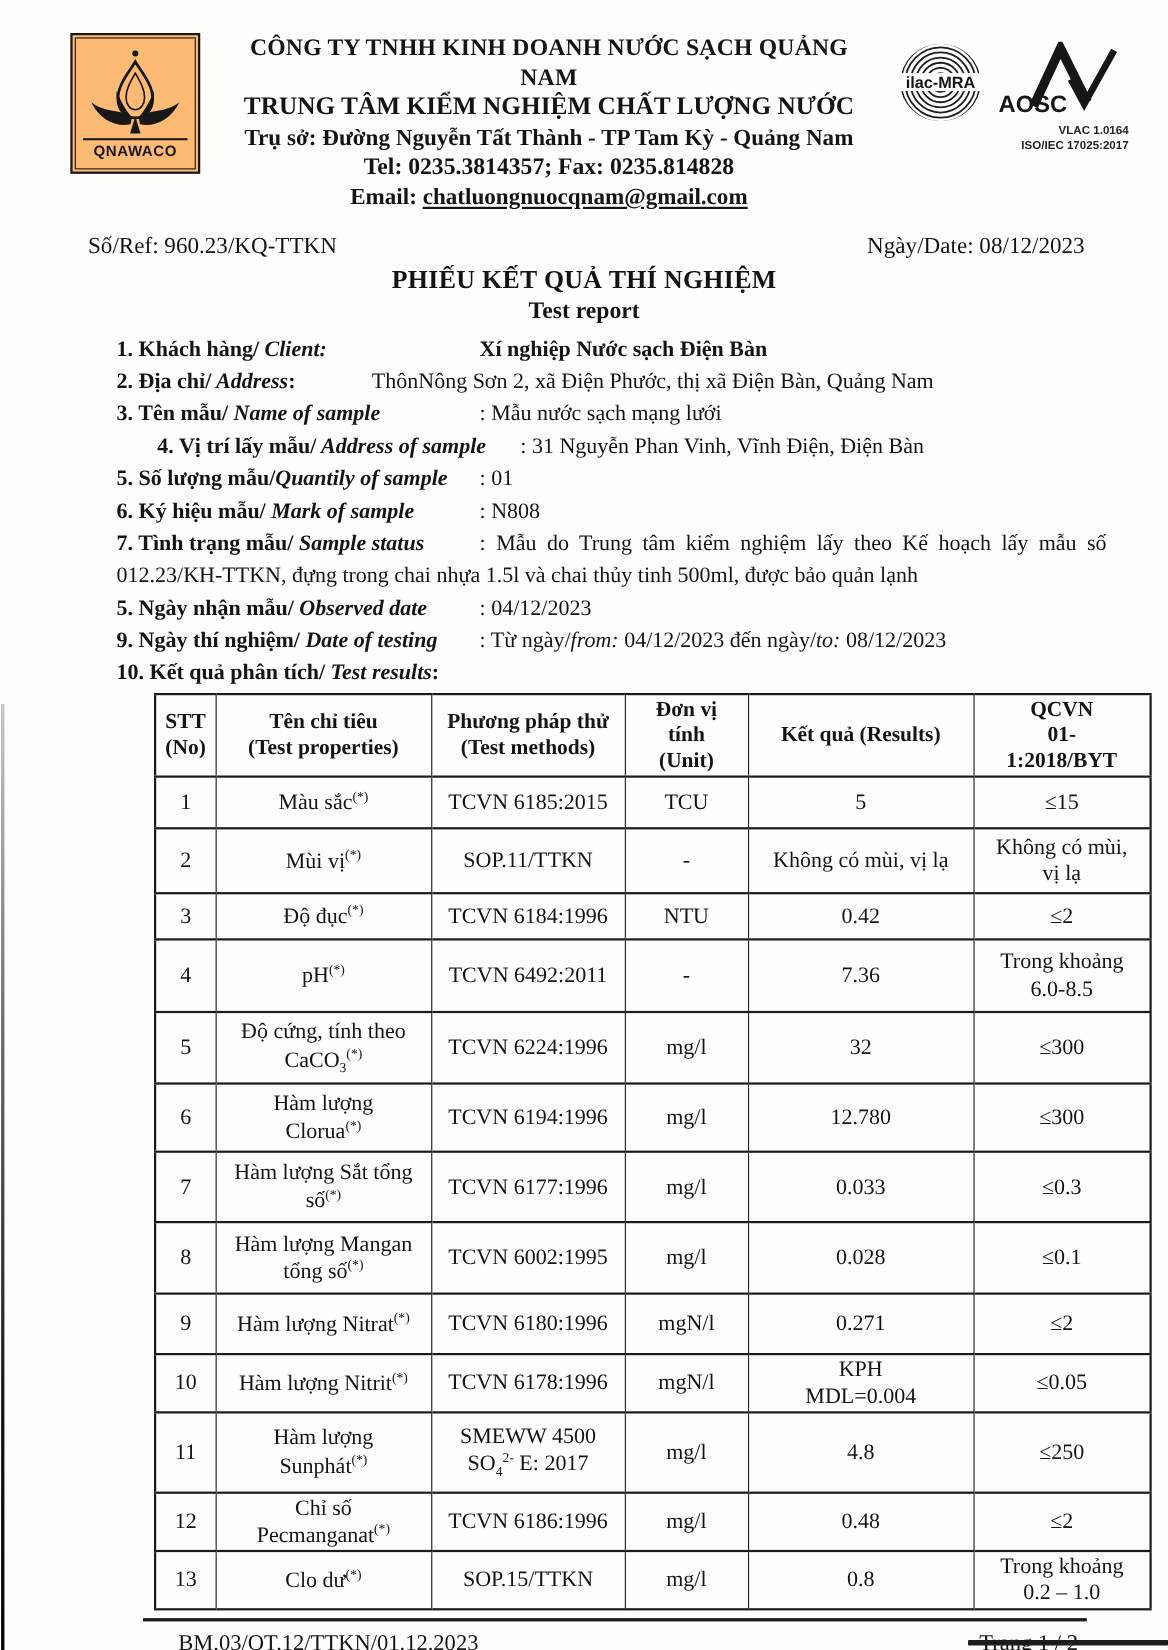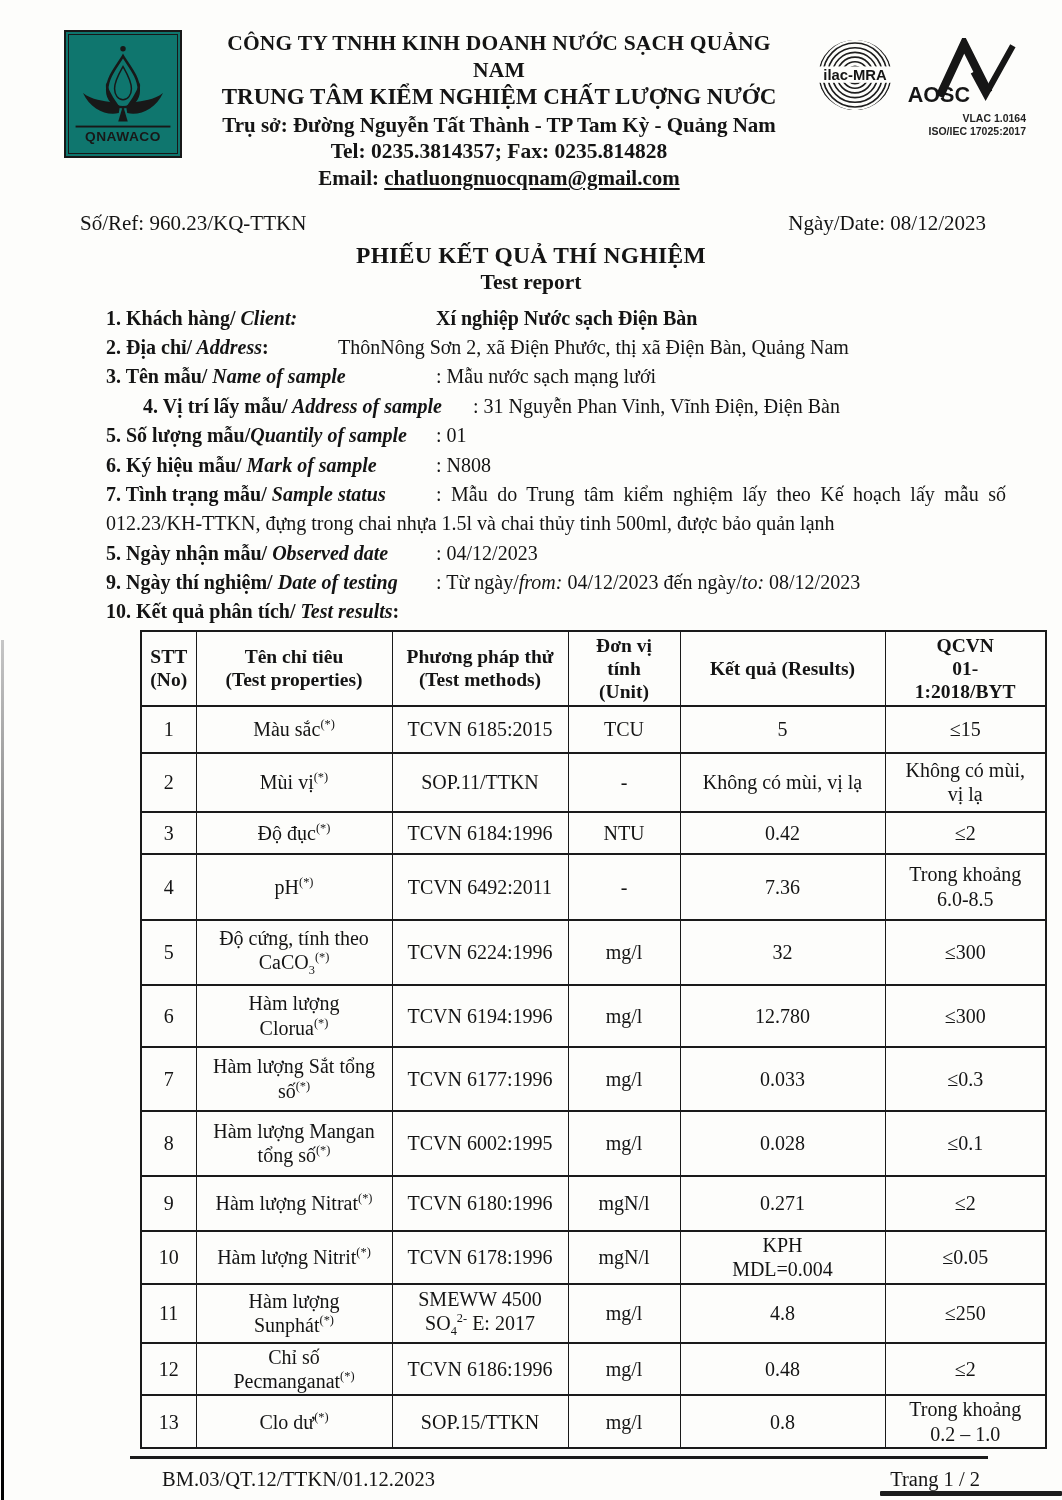--- a/index.html
+++ b/index.html
@@ -3,21 +3,21 @@
 <meta charset="utf-8">
 <style>
   html,body{margin:0;padding:0;background:#ffffff;}
   .page{position:relative;width:1062px;height:1500px;background:#fdfdfb;
         font-family:"Liberation Serif",serif;color:#141414;overflow:hidden;}
   .bd{font-weight:bold}
   .it{font-style:italic}
 
   
   .hdr{display:flex;align-items:flex-start;padding:30px 36px 0 64px;}
-  .logo-box{flex:0 0 auto;width:110px;height:120px;border:2.5px solid #181818;padding:2px;background:#0f766e;}
+  .logo-box{flex:0 0 auto;width:110px;height:120px;border:2.5px solid #181818;padding:2px;background:#fdba74;}
   .logo-inner{width:100%;height:100%;border:1.5px solid #181818;box-sizing:border-box;}
   .hdr-center{flex:1;text-align:center;line-height:1.24;padding:0 22px;}
   .l-company{font-size:21.5px;font-weight:bold;letter-spacing:.2px;}
   .l-center{font-size:23px;font-weight:bold;}
   .l-addr{font-size:21px;font-weight:bold;}
   .l-tel{font-size:21.5px;font-weight:bold;}
   .l-email{font-size:21px;font-weight:bold;}
   .email-addr{text-decoration:underline;text-underline-offset:3px;}
   .hdr-logos{flex:0 0 auto;display:flex;gap:10px;align-items:flex-start;padding-top:8px;}
   .aosc-wrap{text-align:center;}
@@ -235,21 +235,21 @@
           <td>≤2</td>
         </tr>
         <tr style="height: 50px;">
           <td>10</td>
           <td>Hàm lượng Nitrit<sup>(*)</sup></td>
           <td>TCVN 6178:1996</td>
           <td>mgN/l</td>
           <td>KPH<br>MDL=0.004</td>
           <td>≤0.05</td>
         </tr>
-        <tr style="height: 59px;">
+        <tr style="height: 73px;">
           <td>11</td>
           <td>Hàm lượng<br>Sunphát<sup>(*)</sup></td>
           <td>SMEWW 4500<br>SO<sub>4</sub><sup>2-</sup> E: 2017</td>
           <td>mg/l</td>
           <td>4.8</td>
           <td>≤250</td>
         </tr>
         <tr style="height: 48px;">
           <td>12</td>
           <td>Chỉ số<br>Pecmanganat<sup>(*)</sup></td>

